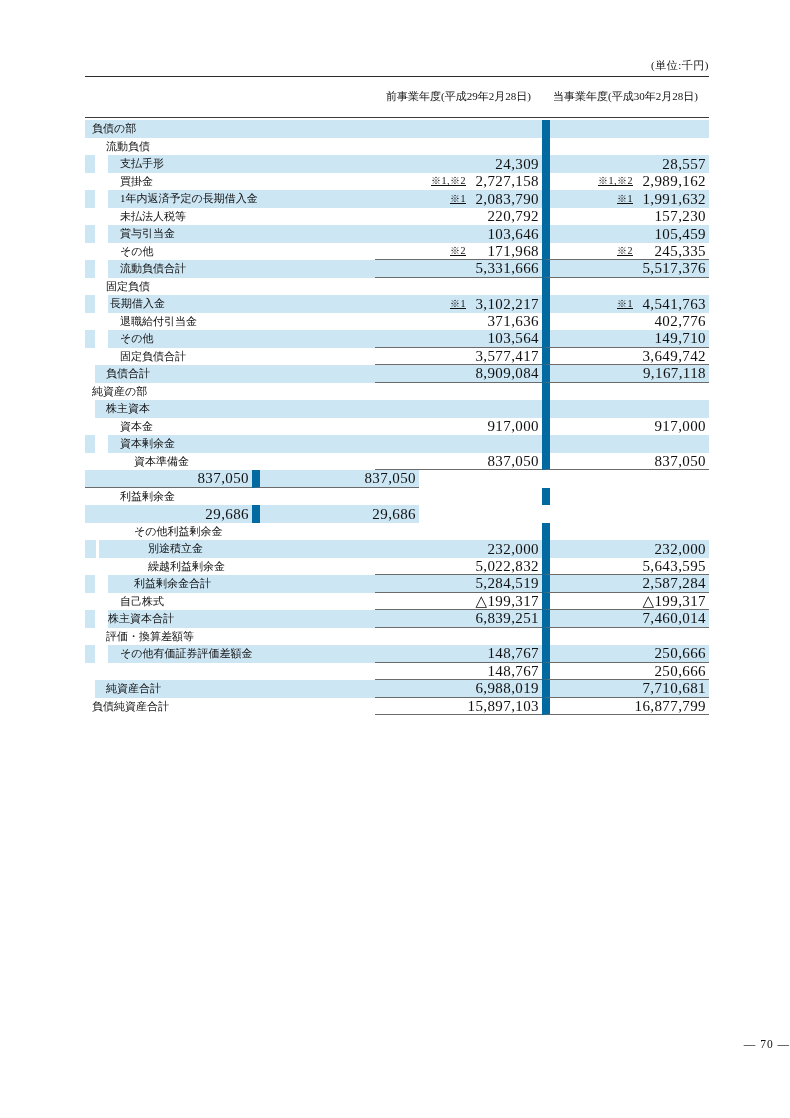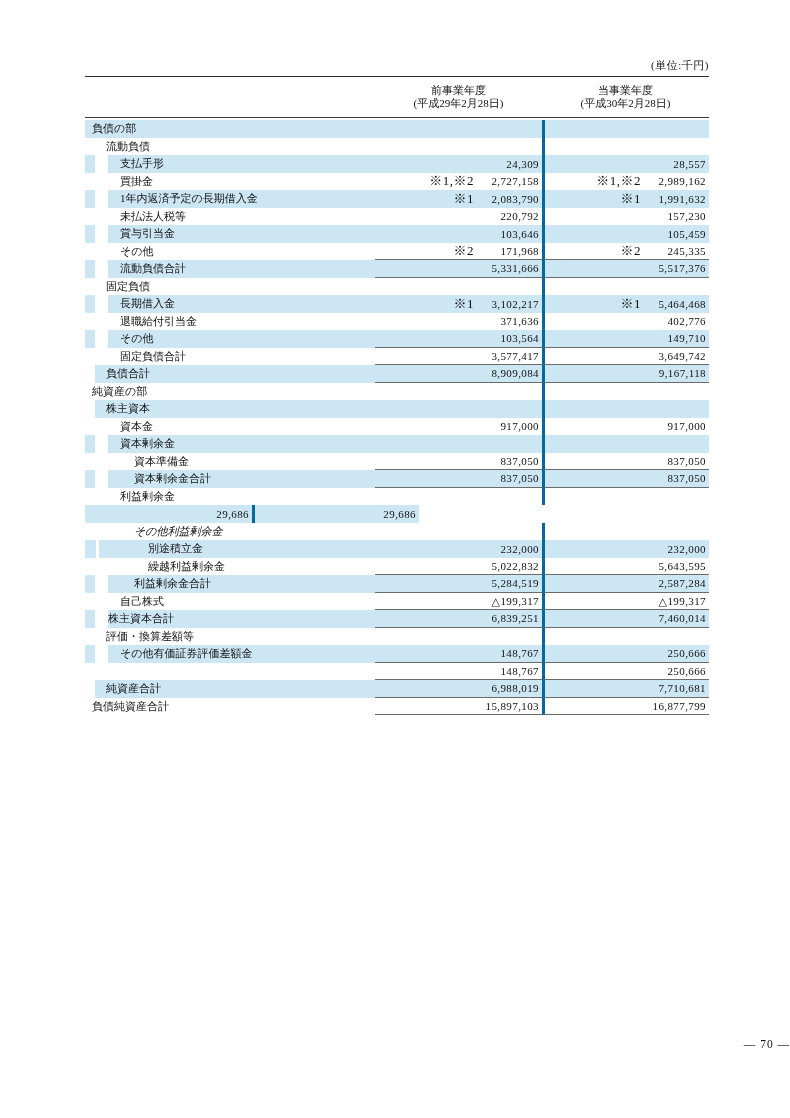--- a/index.html
+++ b/index.html
@@ -7,44 +7,44 @@
   body { width:790px; height:1118px; font-family:"Liberation Serif","DejaVu Serif",serif; color:#111; }
   .page { position:relative; width:790px; height:1118px; background:#fff; overflow:hidden; }
 
   .unit-label { position:absolute; top:58px; left:85px; width:624px; text-align:right;
                 font-size:11px; letter-spacing:0.5px; }
 
   .fin-table { position:absolute; top:76px; left:85px; width:624px; border-top:1px solid #2b2b2b; }
 
   .thead { display:flex; height:41px; border-bottom:1px solid #3c3c3c; }
   .thead .label-spacer { width:290px; }
-  .thead .hcol { width:167px; display:flex; flex-direction:column; justify-content:center;
+  .thead .hcol { width:167px; display:flex; flex-direction:row; justify-content:center;
                  align-items:center; font-size:11px; line-height:13.5px; text-align:center; }
 
   .tbody { padding-top:2px; }
 
   .row { display:flex; height:17.5px; align-items:stretch; }
   .label { width:290px; position:relative; display:flex; align-items:center;
            font-size:11px; white-space:nowrap; }
   .val { width:167px; position:relative; }
-  .v2  { border-left:3px solid #0369a1; }
+  .v2  { border-left:8px solid #0369a1; }
 
   .row.shaded .label, .row.shaded .val { background:var(--shade,#cde6f4); }
 
   
   .row.shaded .label::before { content:""; position:absolute; top:0; bottom:0; background:#fff; }
   .row.shaded.lv0 .label::before { display:none; }
   .row.shaded.lv1 .label::before { left:0; width:10px; }
   .row.shaded.lv2 .label::before, .row.shaded.lv3 .label::before { left:10px; width:13px; }
   .row.shaded.lv4 .label::before { left:11px; width:3px; }
 
   .num  { position:absolute; right:3px; top:50%; transform:translateY(-50%);
-          font-size:11px; letter-spacing:0.4px; white-space:pre; }
-  .note { position:absolute; right:68px; top:50%; transform:translateY(-50%);
-          font-size:13px; letter-spacing:0.5px; white-space:pre; }
+          font-size:15px; letter-spacing:0.4px; white-space:pre; }
+  .note { position:absolute; right:76px; top:50%; transform:translateY(-50%);
+          font-size:10px; letter-spacing:0.5px; white-space:pre;text-decoration:underline; }
 
   .row.rule .val { border-bottom:1px solid #6b6b6b; }
 
   .page-number { position:absolute; top:1038px; left:0; width:100%; text-align:right;
                  font-size:11.5px; letter-spacing:1px; }
 </style>
 </head>
 <body>
 
 <div class="page">
@@ -142,28 +142,28 @@
           <div class="val v2 v2">
             <span class="num">5,517,376</span>
           </div>
         </div>
         <div class="row lv1">
           <div class="label" style="padding-left: 21px;">固定負債</div>
           <div class="val v1"></div>
           <div class="val v2 v2"></div>
         </div>
         <div class="row lv2 shaded">
-          <div class="label" style="padding-left: 35px;">長期借入金</div>
+          <div class="label" style="padding-left: 25px;">長期借入金</div>
           <div class="val v1">
             <span class="note">※1</span>
             <span class="num">3,102,217</span>
           </div>
           <div class="val v2 v2">
             <span class="note">※1</span>
-            <span class="num">5,464,468</span>
+            <span class="num">4,541,763</span>
           </div>
         </div>
         <div class="row lv2">
           <div class="label" style="padding-left: 35px;">退職給付引当金</div>
           <div class="val v1">
             <span class="num">371,636</span>
           </div>
           <div class="val v2 v2">
             <span class="num">402,776</span>
           </div>
@@ -222,21 +222,20 @@
         <div class="row lv3 rule">
           <div class="label" style="padding-left: 49px;">資本準備金</div>
           <div class="val v1">
             <span class="num">837,050</span>
           </div>
           <div class="val v2 v2">
             <span class="num">837,050</span>
           </div>
         </div>
         <div class="row lv3 shaded rule">
-          <div class="label" style="padding-left: 49px;">資本剰余金合計</div>
           <div class="val v1">
             <span class="num">837,050</span>
           </div>
           <div class="val v2 v2">
             <span class="num">837,050</span>
           </div>
         </div>
         <div class="row lv2">
           <div class="label" style="padding-left: 35px;">利益剰余金</div>
           <div class="val v1"></div>
@@ -244,21 +243,21 @@
         </div>
         <div class="row lv3 shaded">
           <div class="val v1">
             <span class="num">29,686</span>
           </div>
           <div class="val v2 v2">
             <span class="num">29,686</span>
           </div>
         </div>
         <div class="row lv3">
-          <div class="label" style="padding-left: 49px; font-style: italic;">その他利益剰余金</div>
+          <div class="label" style="padding-left: 49px;">その他利益剰余金</div>
           <div class="val v1"></div>
           <div class="val v2 v2"></div>
         </div>
         <div class="row lv4 shaded">
           <div class="label" style="padding-left: 63px;">別途積立金</div>
           <div class="val v1">
             <span class="num">232,000</span>
           </div>
           <div class="val v2 v2">
             <span class="num">232,000</span>

